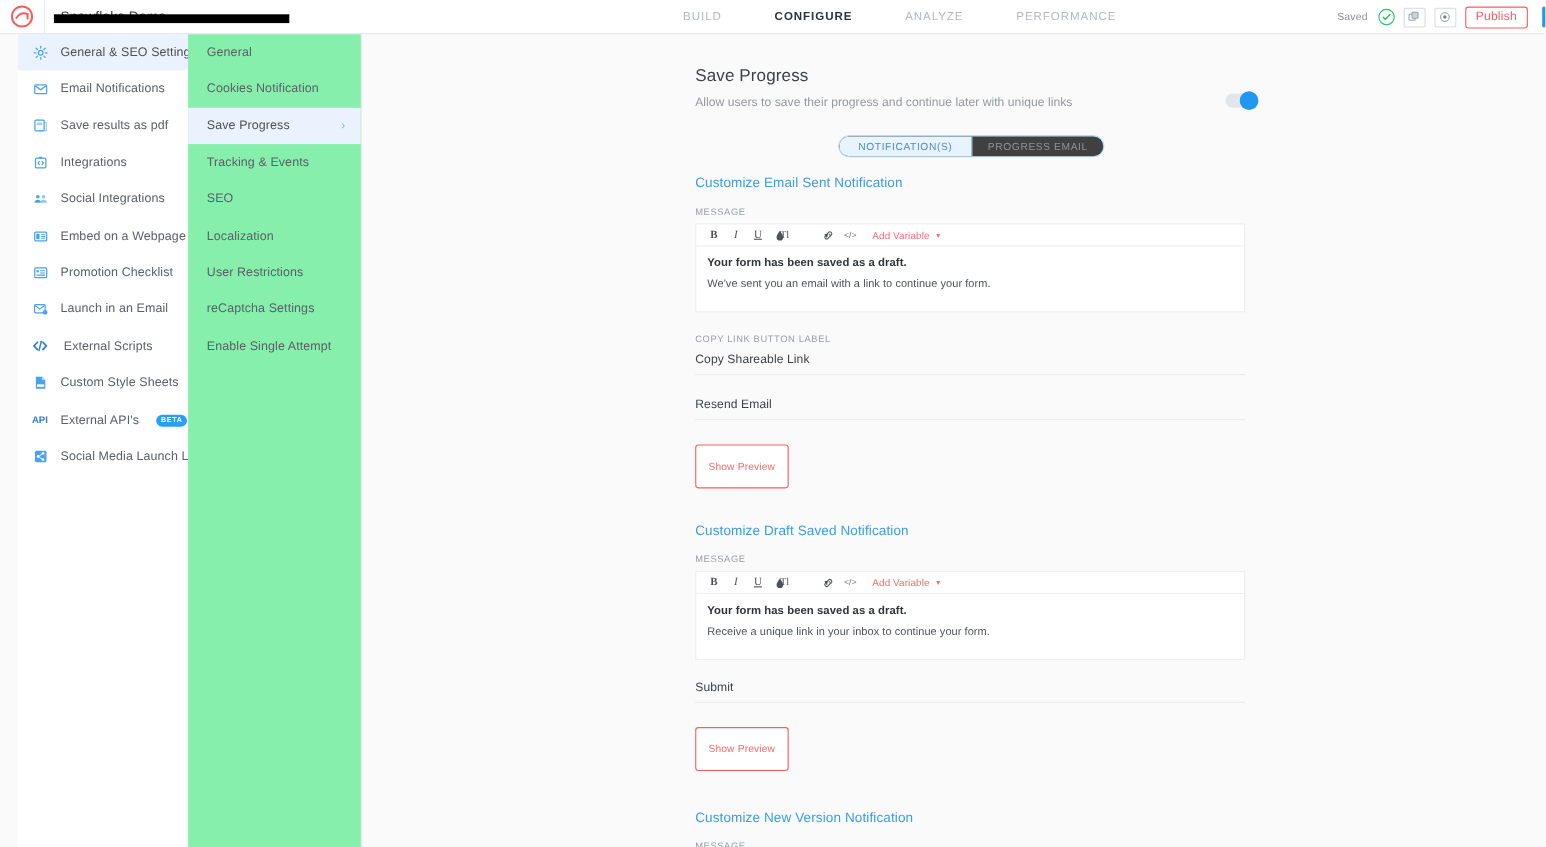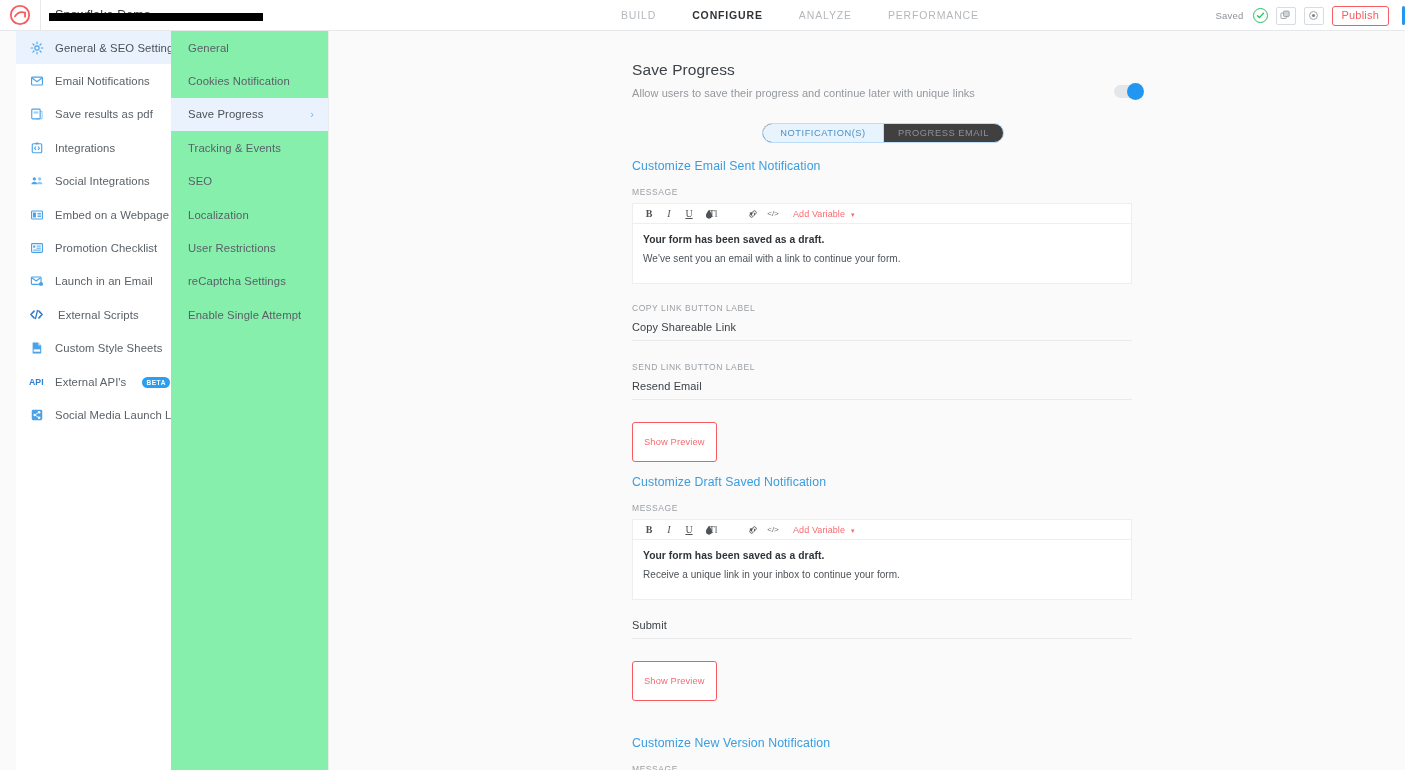--- a/index.html
+++ b/index.html
@@ -28,21 +28,21 @@
   }
   .form-title {
     font-size: 12.5px; color: #3a3a3a; white-space: nowrap;
     letter-spacing: .1px;
   }
   .redaction-bar {
     position: absolute; left: -6px; top: 13px; width: 214px; height: 8px;
     background: #000; z-index: 3;
   }
 
-  .nav-tabs { display: flex; align-items: center; gap: 4px; margin-left: 320px; }
+  .nav-tabs { display: flex; align-items: center; gap: 16px; margin-left: 320px; }
   .nav-tab {
     font-size: 10.5px; letter-spacing: .85px; color: #b4b8bd;
     padding: 0 16px; line-height: 31px; cursor: pointer;
   }
   .nav-tab.active { color: #2e3338; font-weight: bold; }
 
   .topbar-right {
     position: absolute; right: 0; top: 0; height: 31px;
     display: flex; align-items: center; gap: 8px; padding-right: 0;
   }
@@ -438,21 +438,20 @@
         <div class="eb-line2">We've sent you an email with a link to continue your form.</div>
       </div>
     </div>
 
     <div class="text-field" style="margin-top:19px">
       <div class="field-label">COPY LINK BUTTON LABEL</div>
       <div class="tf-value" style="margin-top:8px">Copy Shareable Link</div>
     </div>
 
     <div class="text-field" style="margin-top:21px">
-      <div class="field-label">SEND LINK BUTTON LABEL</div>
       <div class="tf-value" style="margin-top:8px">Resend Email</div>
     </div>
 
     <div style="margin-top:22px">
       <span class="preview-btn">Show Preview</span>
     </div>
   </div>
 
   <div class="section" style="top:444px">
     <div class="section-title">Customize Draft Saved Notification</div>

